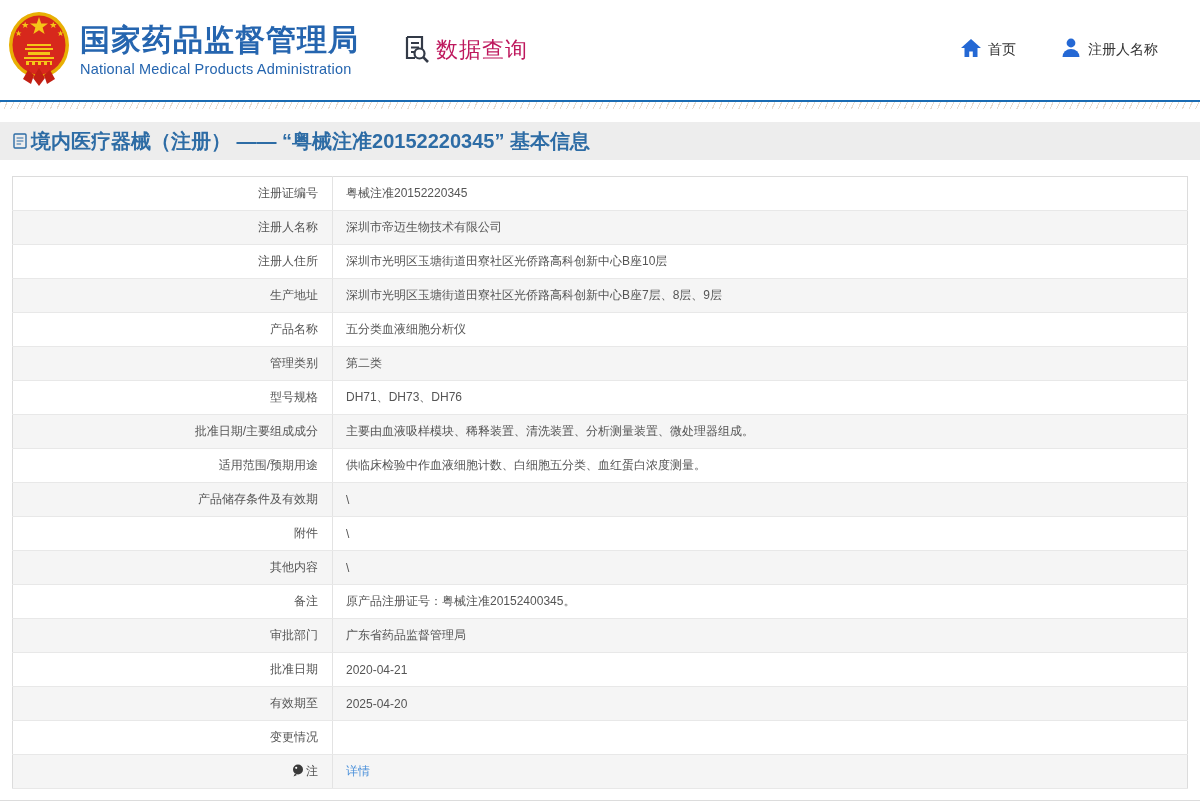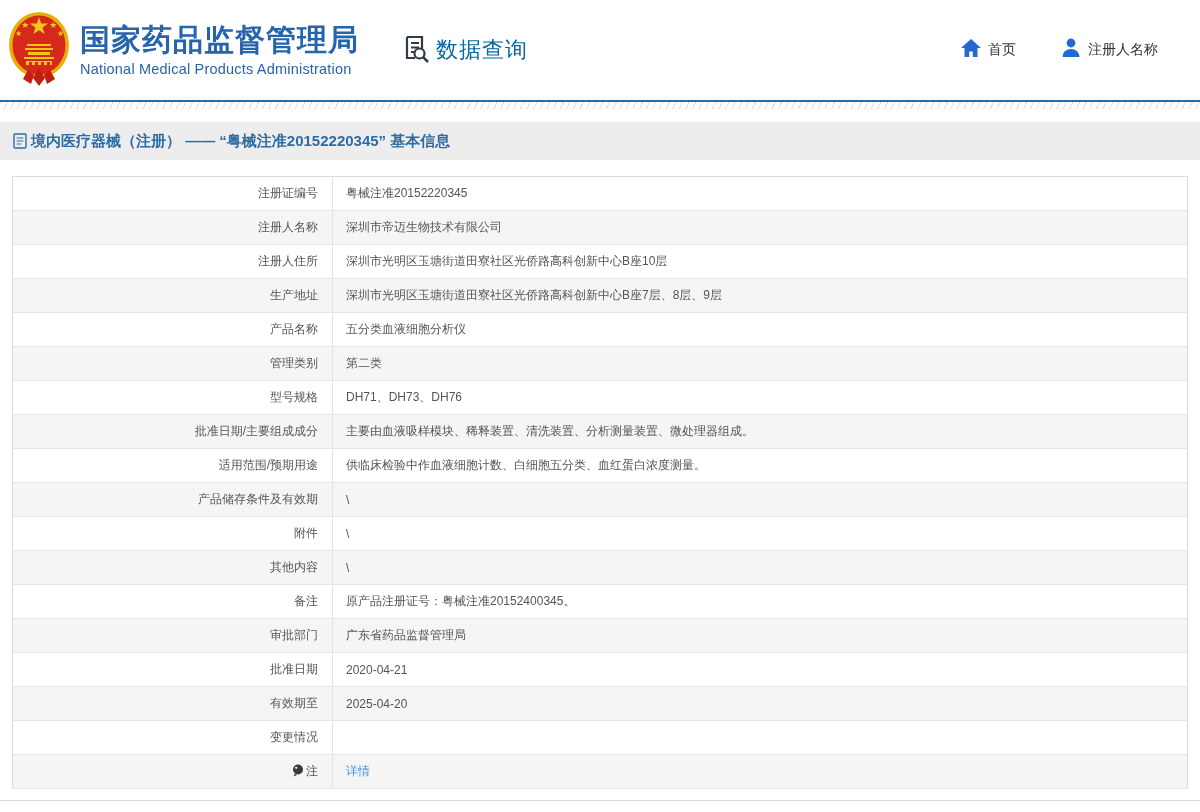--- a/index.html
+++ b/index.html
@@ -34,21 +34,21 @@
     letter-spacing: 0.2px;
   }
   .query-section {
     display: flex;
     align-items: center;
     margin-left: 42px;
     gap: 5px;
   }
   .query-label {
     font-size: 22px;
-    color: #0369a1;
+    color: #be185d;
     letter-spacing: 1px;
   }
   .header-spacer { flex: 1 1 auto; }
   .top-nav { display: flex; gap: 44px; margin-right: 6px; }
   .nav-item {
     display: flex;
     flex-direction: row;
     align-items: center;
     gap: 6px;
     cursor: pointer;
@@ -70,21 +70,21 @@
   .title-bar {
     margin-top: 13px;
     height: 38px;
     background: #ededed;
     display: flex;
     align-items: center;
     padding-left: 13px;
   }
   .doc-icon { margin-right: 4px; display: inline-flex; }
   .page-title {
-    font-size: 15px;
+    font-size: 20px;
     font-weight: 600;
     color: #2d6ca5;
   }
 
   
   .table-wrap { margin: 16px 12px 0 12px; }
   table.info {
     width: 100%;
     border-collapse: collapse;
     border: 1px solid #dcdcdc;

